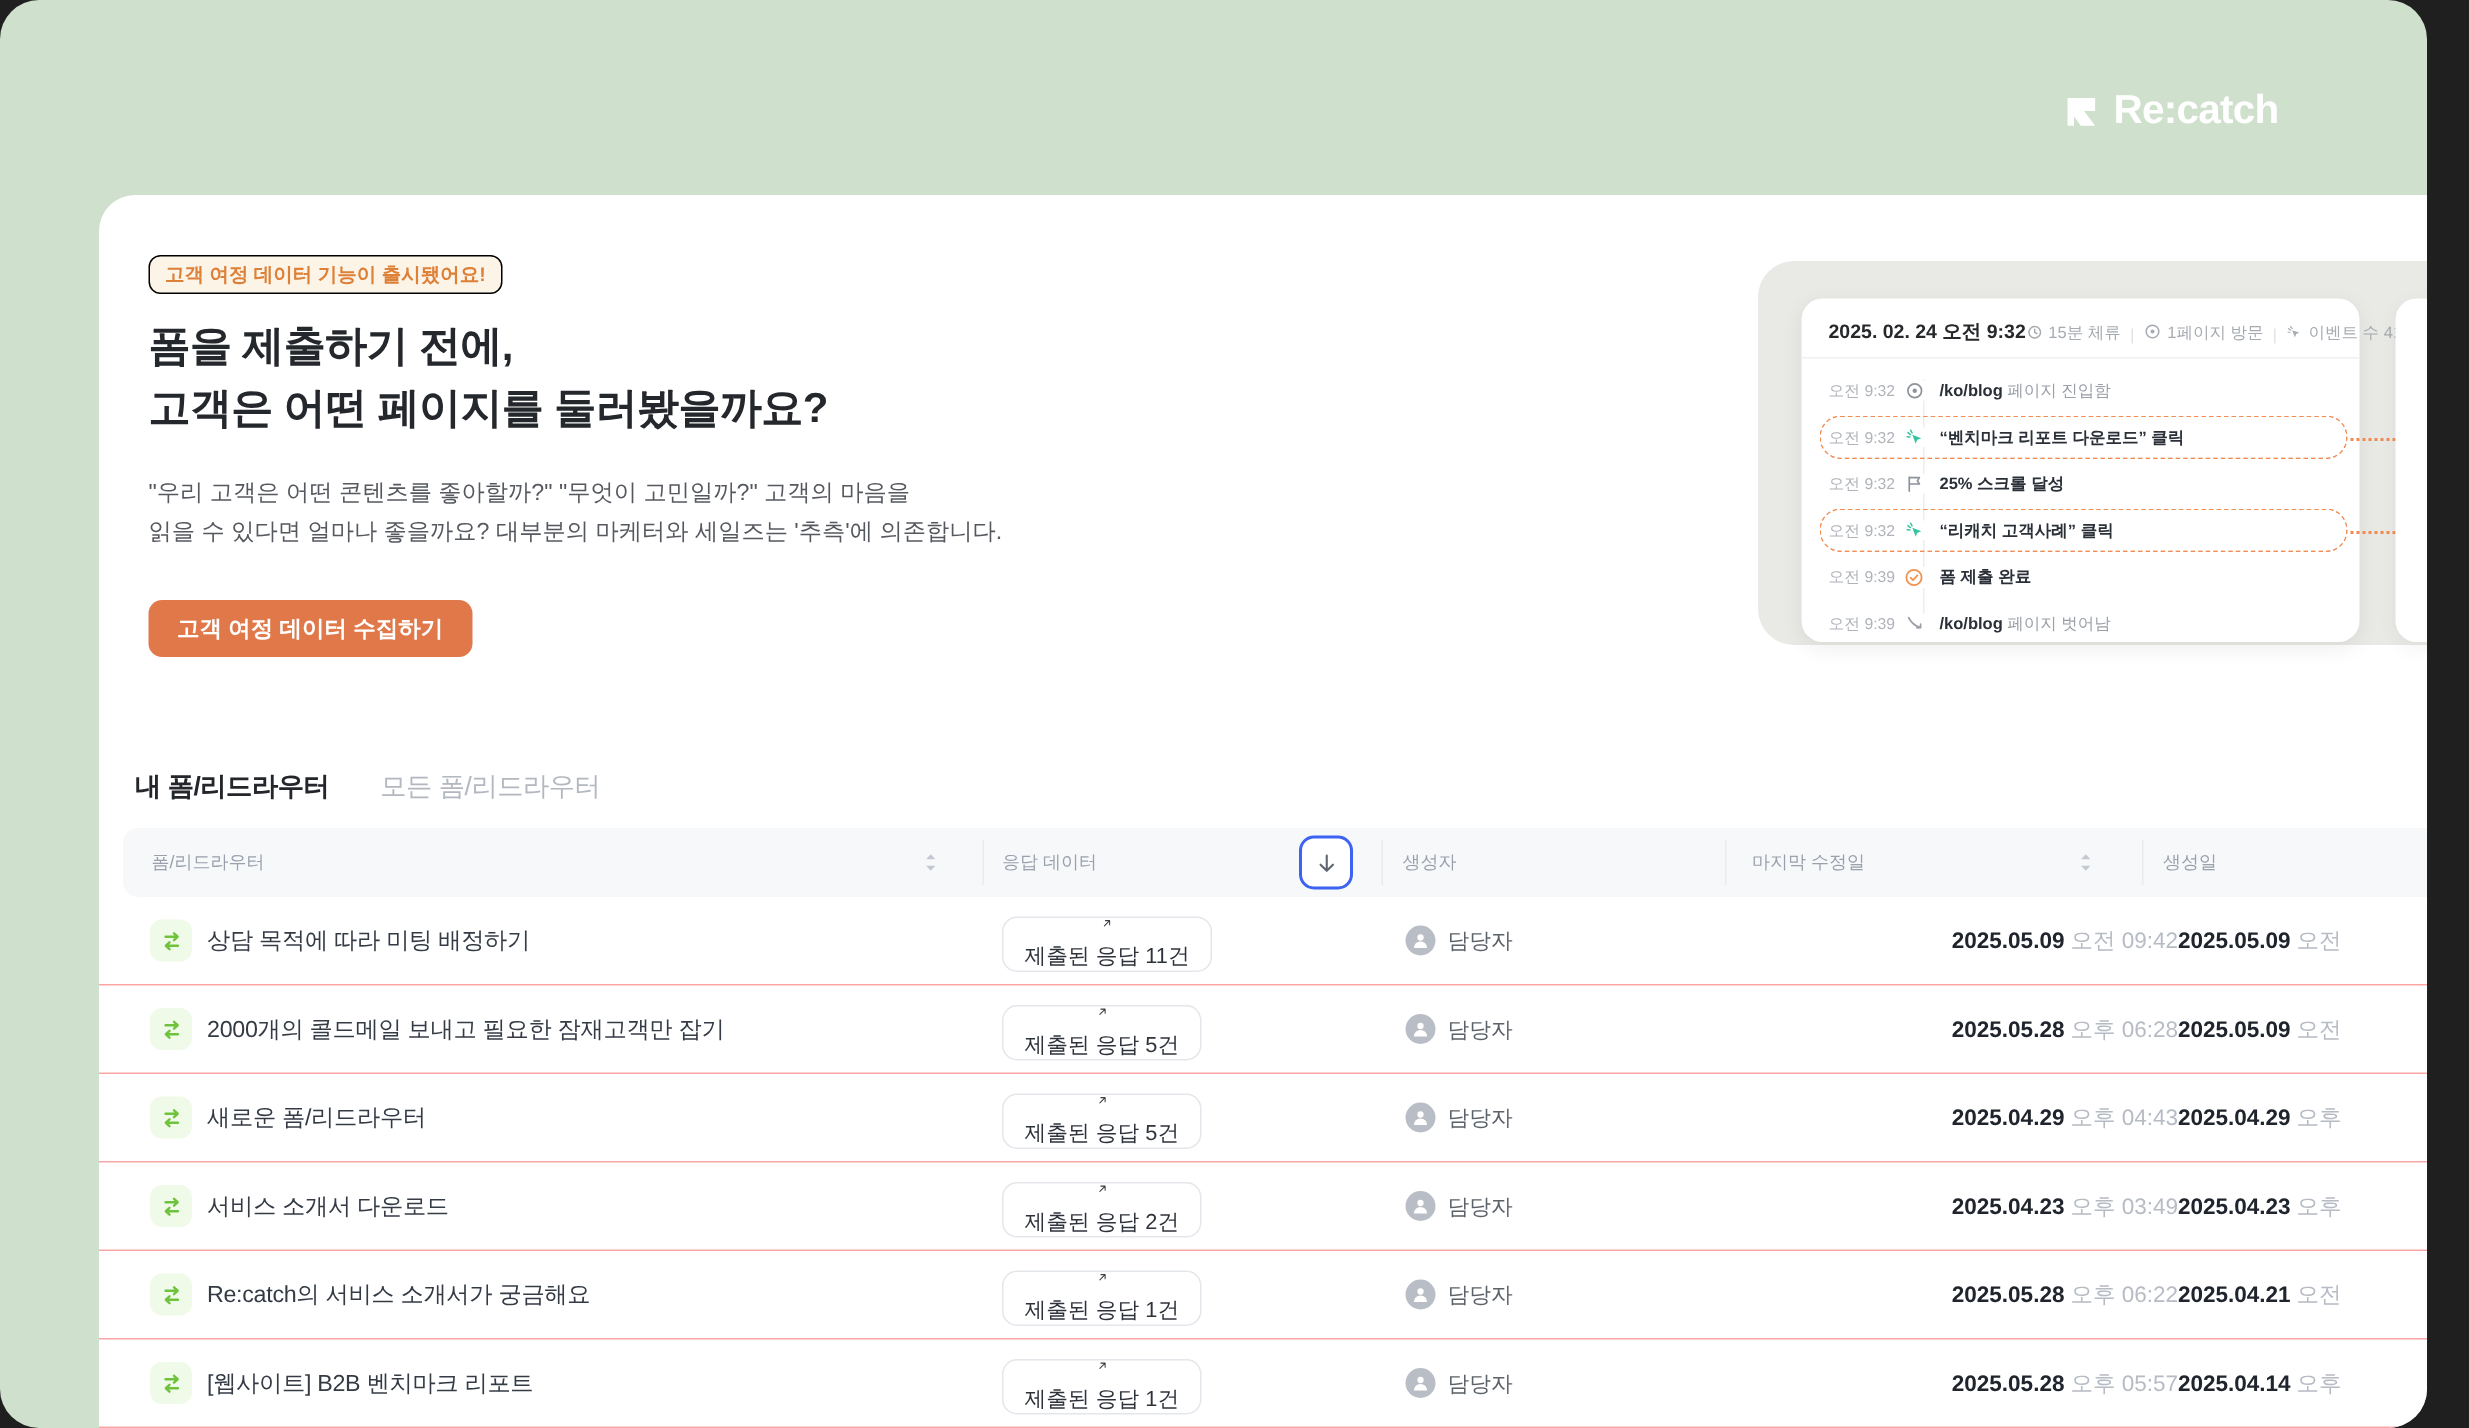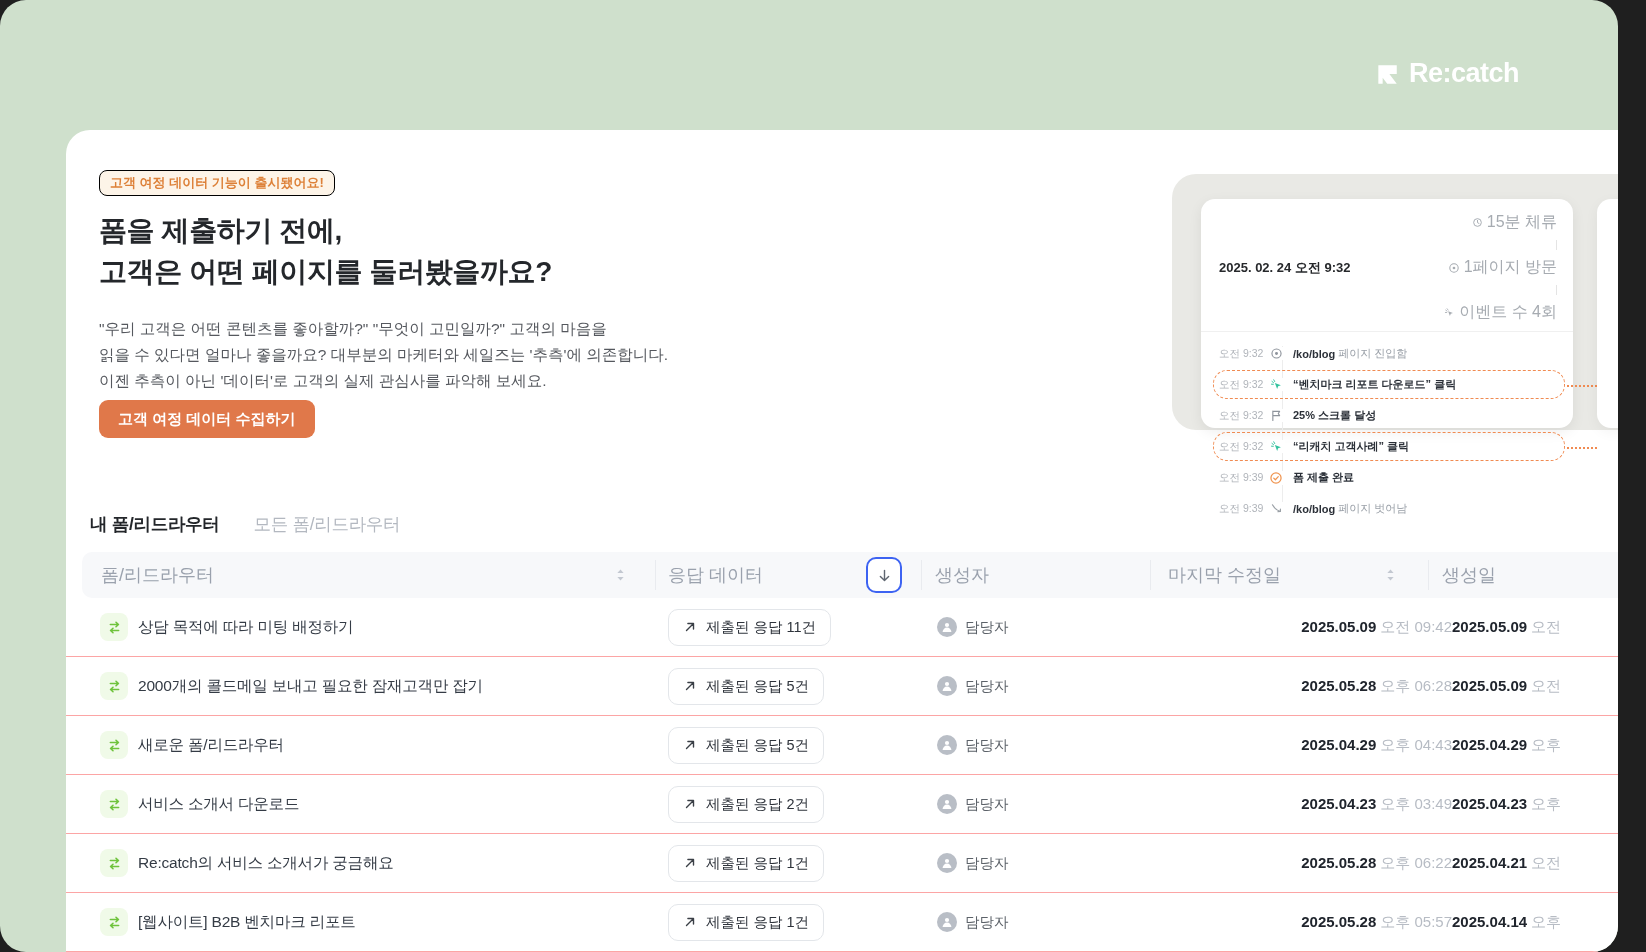--- a/index.html
+++ b/index.html
@@ -19,21 +19,21 @@
   .desc{position:absolute;left:33px;top:186px;margin:0;font-size:15.5px;line-height:26px;color:#55585e;}
   .cta{position:absolute;left:33px;top:270px;height:38px;padding:0 19px;background:#e0784a;border:none;border-radius:9px;
        color:#fff;font-size:15px;font-weight:600;cursor:pointer;font-family:inherit;}
 
   
   .gray-panel{position:absolute;left:1106px;top:44px;width:650px;height:256px;background:#e9e9e5;border-radius:24px;}
   .tl-card{position:absolute;left:1135px;top:69px;width:372px;height:229px;background:#fff;border-radius:14px;
            box-shadow:0 4px 14px rgba(0,0,0,.07);}
   .tl-head{display:flex;align-items:center;padding:13px 16px 8px 18px;}
   .tl-date{font-size:13px;font-weight:700;color:#26282b;white-space:nowrap;}
-  .meta{display:flex;align-items:flex-end;gap:7px;margin-left:auto;color:#a6abb1;font-size:16px;white-space:nowrap;flex-direction:column;}
+  .meta{display:flex;align-items:flex-end;gap:7px;margin-left:auto;color:#a6abb1;font-size:11px;white-space:nowrap;}
   .meta .m{display:inline-flex;align-items:center;gap:4px;}
   .meta .sep{width:1px;height:10px;background:#e4e4e4;}
   .tl-body{position:relative;padding:6px 14px 0 18px;border-top:1px solid #f0f0f0;}
   .tl-line{position:absolute;left:81px;top:14px;bottom:12px;width:1px;background:#ededed;}
   .ev{position:relative;display:flex;align-items:center;height:31px;font-size:11px;white-space:nowrap;}
   .ev-time{width:46px;color:#b0b4ba;font-size:10.5px;flex:none;}
   .ev-ic{position:relative;z-index:1;width:18px;display:flex;justify-content:center;background:#fff;margin:0 8px 0 2px;flex:none;}
   .ev-strong{color:#2b3038;font-weight:700;}
   .ev-rest{color:#9aa0a8;margin-left:3px;}
   .ev.hl::before{content:"";position:absolute;top:1px;bottom:1px;left:-6px;right:-6px;border:1.5px dashed #f08b52;border-radius:14px;pointer-events:none;}
@@ -51,35 +51,35 @@
   .email-card div:nth-of-type(6){margin-bottom:3px;}
   .email-card div:nth-of-type(7){margin-bottom:14px;}
 
   
   .tabs{position:absolute;left:24px;top:382px;display:flex;gap:34px;font-size:17.5px;}
   .tab{color:#b3b8c0;font-weight:500;cursor:pointer;letter-spacing:-0.3px;}
   .tab.active{color:#23262a;font-weight:700;}
 
   
   .thead{position:absolute;left:16px;right:0;top:422px;height:46px;background:#f7f8fa;border-radius:10px 0 0 10px;}
-  .th{position:absolute;top:50%;transform:translateY(-50%);font-size:18px;color:#9aa1ad;white-space:nowrap;cursor:pointer;}
+  .th{position:absolute;top:50%;transform:translateY(-50%);font-size:12px;color:#9aa1ad;white-space:nowrap;cursor:pointer;}
   .sortic{position:absolute;top:50%;transform:translateY(-50%);cursor:pointer;}
   .vdiv{position:absolute;top:8px;bottom:8px;width:1px;background:#e9ebef;}
   .sortbtn{position:absolute;left:784px;top:5px;width:36px;height:36px;background:#fff;border:2px solid #3d63f2;
            border-radius:10px;display:flex;align-items:center;justify-content:center;cursor:pointer;padding:0;}
 
   
   .rows{position:absolute;left:0;right:0;top:468px;bottom:0;overflow:hidden;}
   .row{display:flex;align-items:center;height:59px;padding-left:34px;border-bottom:1px solid #fca5a5;box-sizing:border-box;cursor:pointer;}
   .c-name{width:568px;display:flex;align-items:center;gap:10px;flex:none;box-sizing:border-box;padding-right:20px;}
   .ric{width:28px;height:28px;flex:none;background:#f0fae8;border-radius:8px;display:flex;align-items:center;justify-content:center;}
   .rname{font-size:15.5px;color:#343b45;font-weight:500;letter-spacing:-0.2px;white-space:nowrap;overflow:hidden;}
   .c-resp{width:269px;flex:none;}
   .pill{display:inline-flex;align-items:center;gap:9px;height:37px;padding:0 14px;background:#fff;border:1px solid #e3e6ea;
-        border-radius:10px;font-size:14.5px;color:#2e333b;font-weight:500;cursor:pointer;font-family:inherit;white-space:nowrap;}
+        border-radius:10px;font-size:14.5px;color:#2e333b;font-weight:500;cursor:pointer;font-family:inherit;white-space:nowrap;flex-direction:column;}
   .c-creator{width:233px;flex:none;display:flex;align-items:center;gap:8px;font-size:14.5px;color:#5c6269;}
   .avatar{width:20px;height:20px;border-radius:50%;background:#b9bec6;display:flex;align-items:center;justify-content:center;flex:none;}
   .c-mod{width:282px;flex:none;font-size:15px;white-space:nowrap;text-align:right;}
   .c-created{flex:1;font-size:15px;white-space:nowrap;overflow:hidden;}
   .d{font-weight:700;color:#20252d;}
   .t{color:#b7bcc4;margin-left:4px;}
 </style>
 </head>
 <body>
 
@@ -89,21 +89,21 @@
     <svg width="26" height="26" viewBox="0 0 24 24">
       <path d="M4 4 H21 V12 H14.2 L21 21 H12.2 L8 15.4 V21 H4 Z" fill="#ffffff"></path>
     </svg>
     <span class="brand-txt">Re:catch</span>
   </div>
 
   <div class="card">
 
     <span class="badge">고객 여정 데이터 기능이 출시됐어요!</span>
     <h1 class="title"><span>폼을 제출하기 전에,</span><br><span>고객은 어떤 페이지를 둘러봤을까요?</span></h1>
-    <p class="desc"><span>"우리 고객은 어떤 콘텐츠를 좋아할까?" "무엇이 고민일까?" 고객의 마음을</span><br><span>읽을 수 있다면 얼마나 좋을까요? 대부분의 마케터와 세일즈는 '추측'에 의존합니다.</span><br><span>이젠 추측이 아닌 '데이터'로 고객의 실제 관심사를 파악해 보세요.</span></p>
+    <p class="desc"><span>"우리 고객은 어떤 콘텐츠를 좋아할까?" "무엇이 고민일까?" 고객의 마음을</span><br><span>읽을 수 있다면 얼마나 좋을까요? 대부분의 마케터와 세일즈는 '추측'에 의존합니다.</span><br></p>
     <button class="cta">고객 여정 데이터 수집하기</button>
 
     <div class="gray-panel"></div>
 
     <div class="tl-card">
       <div class="tl-head">
         <span class="tl-date">2025. 02. 24 오전 9:32</span>
         <span class="meta">
           <span class="m">
             <svg width="11" height="11" viewBox="0 0 16 16">

